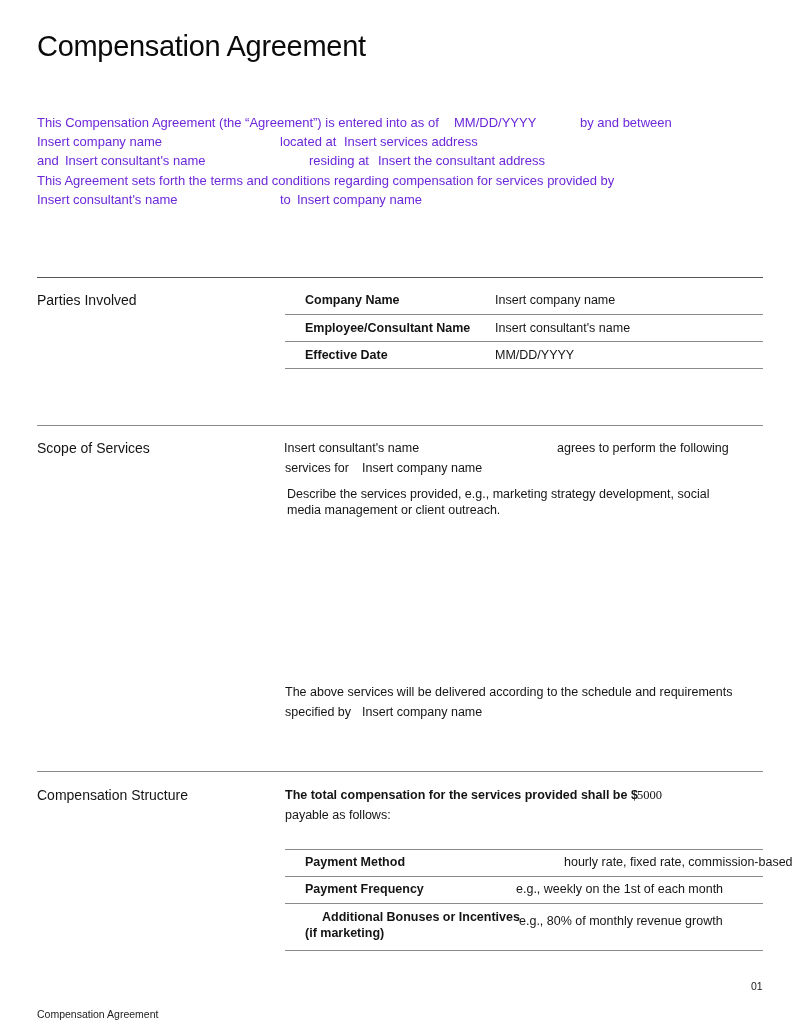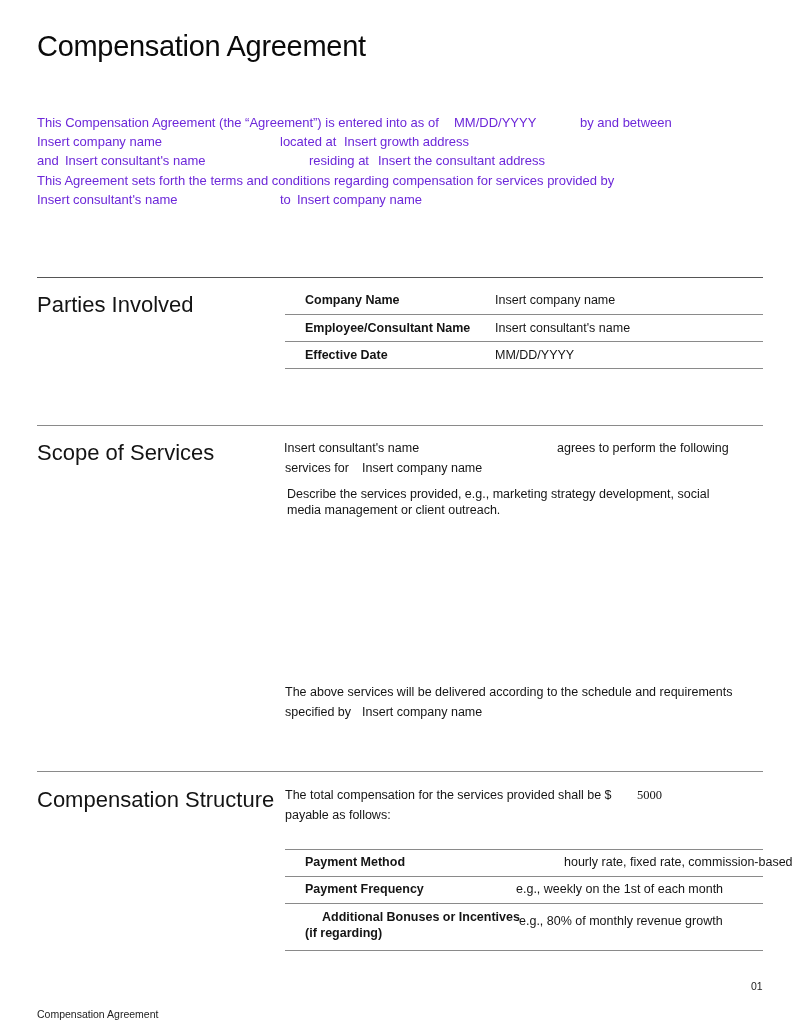--- a/index.html
+++ b/index.html
@@ -8,41 +8,41 @@
 
     .abs { position: absolute; white-space: nowrap; }
 
     .title { left: 37px; top: 30px; font-size: 29px; font-weight: normal; letter-spacing: -0.3px; color: #0a0a0a; }
 
     .intro { font-size: 13px; color: #6d28d9; line-height: 16px; }
 
     .rule { position: absolute; height: 1px; background: #555555; }
     .rule-light { position: absolute; height: 1px; background: #8a8a8a; }
 
-    .section-title { left: 37px; font-size: 22px; color: #141414; }
+    .section-title { left: 37px; font-size: 14px; color: #141414; }
 
     .cell-label { font-size: 12.5px; font-weight: bold; color: #141414; margin-left: 20px; }
     .cell-value { font-size: 12.5px; color: #151515; }
     .body-text { font-size: 12.5px; color: #151515; }
 
     .footer { font-size: 10.5px; color: #222222; }
   </style>
 </head>
 <body>
 
 <div class="abs title">Compensation Agreement</div>
 
 <div>
   <span class="abs intro" style="left:37px; top:115px;">This Compensation Agreement (the “Agreement”) is entered into as of</span>
   <span class="abs intro" style="left:454px; top:115px;">MM/DD/YYYY</span>
   <span class="abs intro" style="left:580px; top:115px;">by and between</span>
 
   <span class="abs intro" style="left:37px; top:134px;">Insert company name</span>
   <span class="abs intro" style="left:280px; top:134px;">located at</span>
-  <span class="abs intro" style="left:344px; top:134px;">Insert growth address</span>
+  <span class="abs intro" style="left:344px; top:134px;">Insert services address</span>
 
   <span class="abs intro" style="left:37px; top:153px;">and</span>
   <span class="abs intro" style="left:65px; top:153px;">Insert consultant's name</span>
   <span class="abs intro" style="left:309px; top:153px;">residing at</span>
   <span class="abs intro" style="left:378px; top:153px;">Insert the consultant address</span>
 
   <span class="abs intro" style="left:37px; top:173px;">This Agreement sets forth the terms and conditions regarding compensation for services provided by</span>
 
   <span class="abs intro" style="left:37px; top:192px;">Insert consultant's name</span>
   <span class="abs intro" style="left:280px; top:192px;">to</span>
@@ -81,34 +81,34 @@
 
   <span class="abs body-text" style="left:285px; top:685px;">The above services will be delivered according to the schedule and requirements</span>
   <span class="abs body-text" style="left:285px; top:705px;">specified by</span>
   <span class="abs body-text" style="left:362px; top:705px;">Insert company name</span>
 </div>
 
 <div class="rule-light" style="left:37px; top:771px; width:726px;"></div>
 <div class="abs section-title" style="top:787px;">Compensation Structure</div>
 
 <div>
-  <span class="abs body-text" style="left:285px; top:788px;">The total compensation for the services provided shall be $</span>
+  <span class="abs body-text" style="left:285px; top:788px;font-weight:bold;">The total compensation for the services provided shall be $</span>
   <span class="abs body-text" style="left:637px; top:788px;font-family:Liberation Serif, serif;">5000</span>
   <span class="abs body-text" style="left:285px; top:808px;">payable as follows:</span>
 
   <div class="rule-light" style="left:285px; top:849px; width:478px;"></div>
 
   <span class="abs cell-label" style="left:285px; top:855px;">Payment Method</span>
   <span class="abs cell-value" style="left:516px; top:855px;padding-left:48px;">hourly rate, fixed rate, commission-based</span>
   <div class="rule-light" style="left:285px; top:876px; width:478px;"></div>
 
   <span class="abs cell-label" style="left:285px; top:882px;">Payment Frequency</span>
   <span class="abs cell-value" style="left:516px; top:882px;">e.g., weekly on the 1st of each month</span>
   <div class="rule-light" style="left:285px; top:903px; width:478px;"></div>
 
   <span class="abs cell-label" style="left:302px; top:910px;">Additional Bonuses or Incentives</span>
-  <span class="abs cell-label" style="left:285px; top:926px;">(if regarding)</span>
+  <span class="abs cell-label" style="left:285px; top:926px;">(if marketing)</span>
   <span class="abs cell-value" style="left:519px; top:914px;">e.g., 80% of monthly revenue growth</span>
   <div class="rule-light" style="left:285px; top:950px; width:478px;"></div>
 </div>
 
 <span class="abs footer" style="left:37px; top:1008px;">Compensation Agreement</span>
 <span class="abs footer" style="left:751px; top:980px;">01</span>
 
 </body></html>

